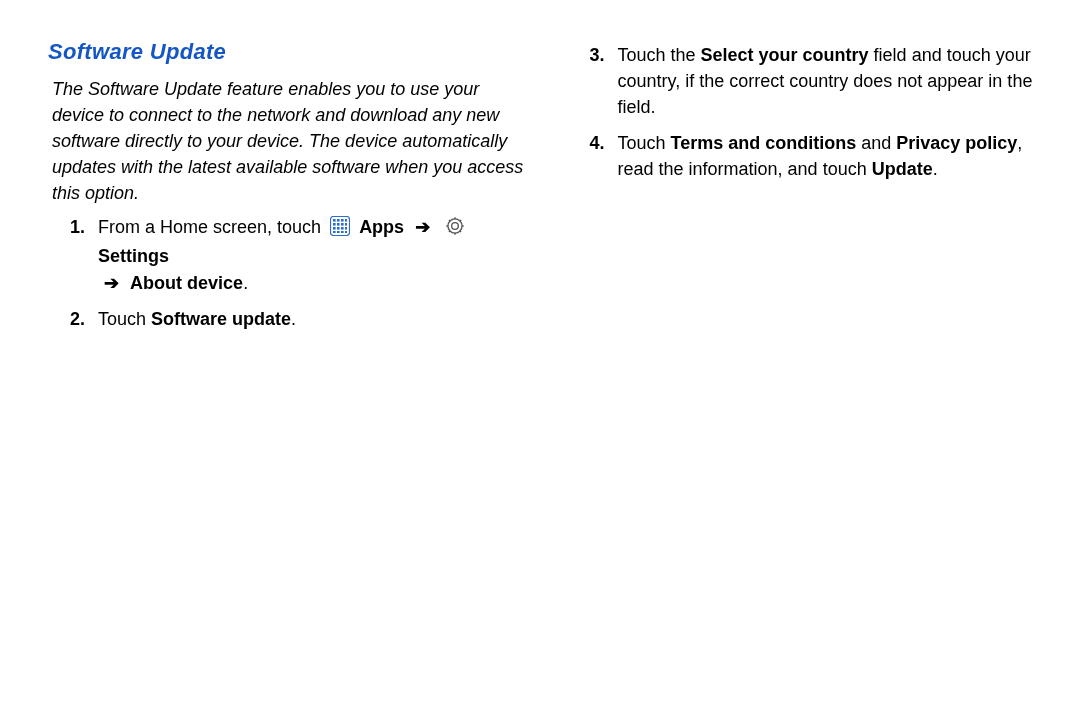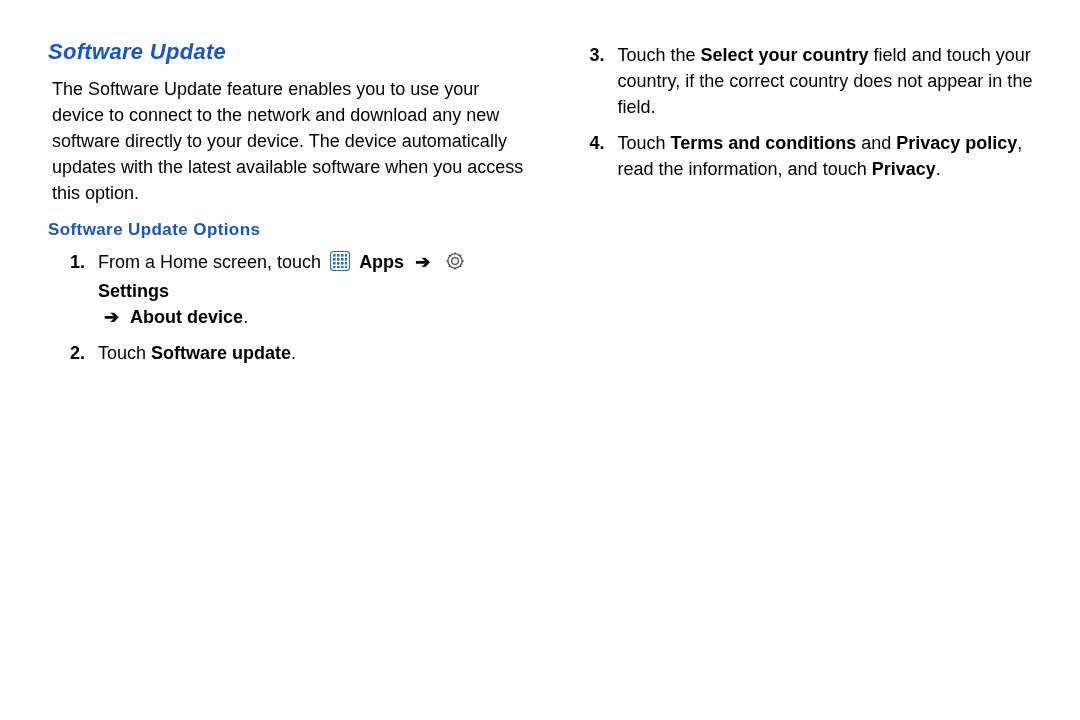--- a/index.html
+++ b/index.html
@@ -37,21 +37,21 @@
   }
   .h2 {
     font-family: Arial, Helvetica, sans-serif;
     font-weight: 700;
     color: #1457c4;
     font-size: 17px;
     letter-spacing: 0.4px;
     margin-top: 12px;
     margin-bottom: 6px;
   }
-  p { margin: 0 0 8px 0; }
+  p { margin: 0 0 8px 0; font-style: italic; }
   .body-indent {
     margin-left: 4px;
   }
   ol.steps {
     margin: 6px 0 0 0;
     padding-left: 50px;
     counter-reset: step;
     list-style: none;
   }
   ol.steps > li {
@@ -92,21 +92,20 @@
   }
 </style>
 </head>
 <body>
 
 <div class="page">
   <div class="col">
     <div class="h1">Software Update</div>
     <p class="body-indent">The Software Update feature enables you to use your device to connect to the network and download any new software directly to your device. The device automatically updates with the latest available software when you access this option.</p>
 
-    <div class="h2">Software Update Options</div>
 
     <ol class="steps">
       <li>
         <span>From a Home screen, touch</span>
         <span class="icon">
           <svg width="20" height="20" viewBox="0 0 20 20">
             <rect x="0.5" y="0.5" width="19" height="19" rx="3" fill="none" stroke="#2a6bcf" stroke-width="1.2"></rect>
             <g fill="#2a6bcf">
               <rect x="3" y="3" width="2.6" height="2.6"></rect>
                 <rect x="7" y="3" width="2.6" height="2.6"></rect>
@@ -155,18 +154,18 @@
       </li>
     </ol>
   </div>
 
   <div class="col">
     <ol class="steps" start="3" style="counter-reset: step 2;">
       <li>
         <span>Touch the </span><span class="bold">Select your country</span><span> field and touch your country, if the correct country does not appear in the field.</span>
       </li>
       <li>
-        <span>Touch </span><span class="bold">Terms and conditions</span><span> and </span><span class="bold">Privacy policy</span><span>, read the information, and touch </span><span class="bold">Privacy</span><span>.</span>
+        <span>Touch </span><span class="bold">Terms and conditions</span><span> and </span><span class="bold">Privacy policy</span><span>, read the information, and touch </span><span class="bold">Update</span><span>.</span>
       </li>
     </ol>
   </div>
 
 </div>
 
 </body></html>

